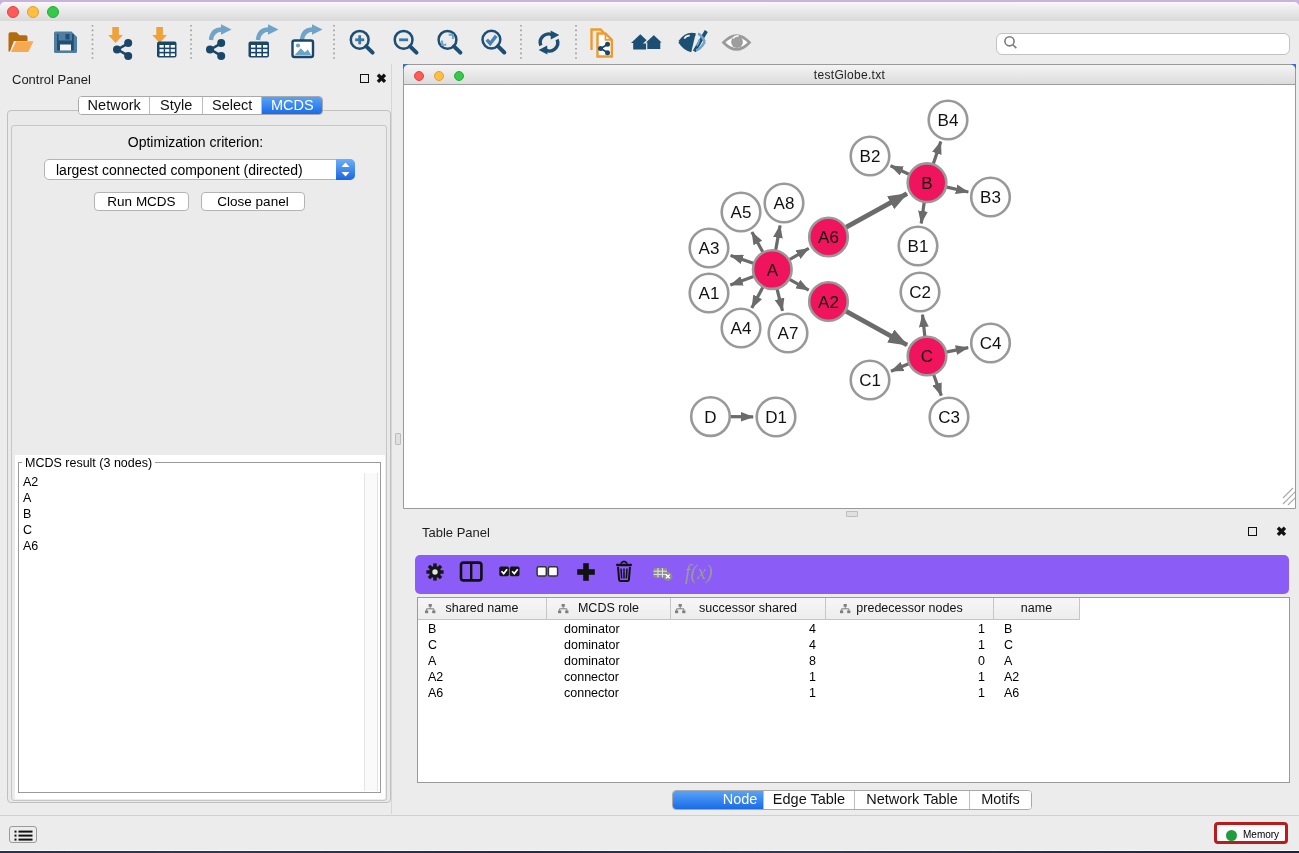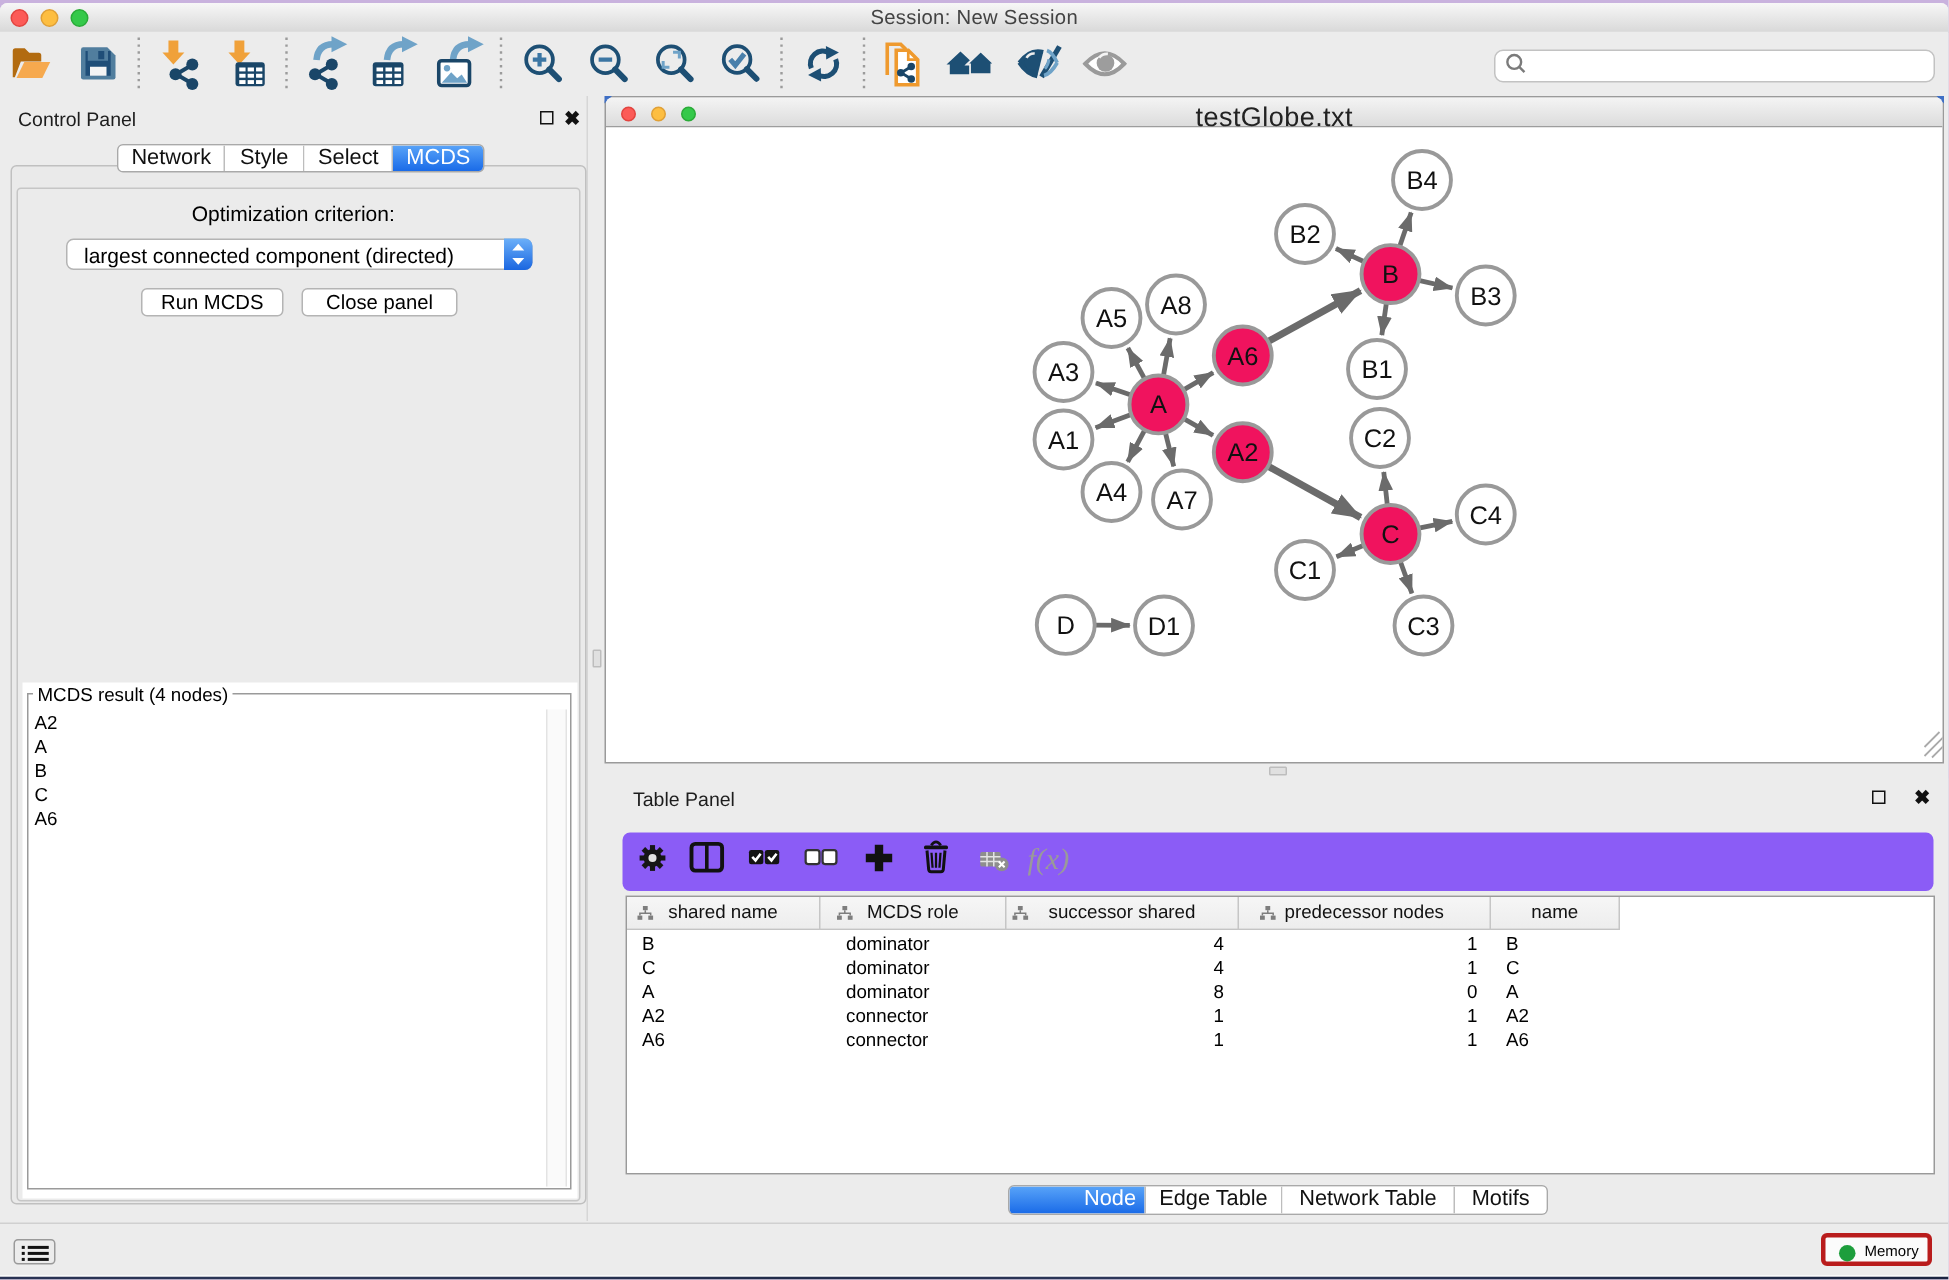--- a/index.html
+++ b/index.html
@@ -48,21 +48,21 @@
   font-size:12.5px; color:#000; }
 #mlist { position:absolute; left:1px; top:11px; font-size:12.5px; color:#000; line-height:16px; padding-left:3px;}
 #mscroll { position:absolute; right:2px; top:10px; width:14px; height:318px;
   background:#fafafa; border-left:1px solid #e3e3e3; border-right:1px solid #e3e3e3; }
 
 #netwin { position:absolute; left:403px; top:62px; width:893px; height:445px;
   border:1px solid #9a9a9a; border-radius:4px 4px 0 0; background:#fff; }
 #nettitle { position:absolute; left:0; top:0; width:100%; height:20px;
   background:linear-gradient(#f4f4f4,#dcdcdc); border-bottom:1px solid #9d9d9d;
   border-radius:4px 4px 0 0; }
-#nettitle .txt { position:absolute; width:100%; text-align:center; top:2.5px; font-size:18px; letter-spacing:0.3px; color:#222; }
+#nettitle .txt { position:absolute; width:100%; text-align:center; top:2.5px; font-size:12px; letter-spacing:0.3px; color:#222; }
 #graph { position:absolute; left:0; top:21px; }
 
 #tpanel { position:absolute; left:403px; top:517px; width:896px; height:295px; background:#ececec; }
 #ttoolbar { position:absolute; left:12px; top:36px; width:874px; height:39px;
   background:#8b5cf6; border-radius:5px;text-align:right; }
 #ttable { position:absolute; left:14px; top:78px; width:873px; height:186px;
   background:#fff; border:1px solid #9a9a9a; }
 #thead { position:absolute; left:0; top:0; height:22px; background:linear-gradient(#f6f6f6,#ededed);
   border-bottom:1px solid #c4c4c4; }
 .hcell { position:absolute; top:0; height:22px; border-right:1px solid #c6c6c6;
@@ -85,21 +85,20 @@
   background:linear-gradient(90deg,#283253 0%,#2d3758 18%,#222c4a 40%,#303a5e 62%,#242e4e 82%,#1a2440 100%); }
 svg text { font-family:"Liberation Sans", sans-serif; }
 </style>
 </head>
 <body>
 <div id="win">
   <div id="titlebar">
     <div class="tl" style="left:7px;background:#fc5b57;border:1px solid #e2443f;"></div>
     <div class="tl" style="left:27px;background:#fdbe41;border:1px solid #e0a036;"></div>
     <div class="tl" style="left:47px;background:#35c94a;border:1px solid #2aab38;"></div>
-    <div id="title">Session: New Session</div>
   </div>
   <div id="toolbar">
     <div id="searchbox"></div>
     <svg width="1299" height="43" viewBox="0 0 1299 43" style="position:absolute;left:0;top:-1px;">
 
       <g stroke="#9b9b9b" stroke-width="1.6" stroke-dasharray="1.6,3">
         <line x1="92.5" y1="5" x2="92.5" y2="39"></line>
         <line x1="191" y1="5" x2="191" y2="39"></line>
         <line x1="334" y1="5" x2="334" y2="39"></line>
         <line x1="521" y1="5" x2="521" y2="39"></line>
@@ -262,21 +261,21 @@
           <svg width="19" height="21" style="position:absolute;left:0;top:0;">
             <path d="M5.5,8 l4,-4.5 4,4.5 z" fill="#fff"></path>
             <path d="M5.5,13 l4,4.5 4,-4.5 z" fill="#fff"></path>
           </svg>
         </div>
     </div>
     <div class="btn" style="left:94px;top:128px;width:95px;">Run MCDS</div>
     <div class="btn" style="left:201px;top:128px;width:104px;">Close panel</div>
     <div id="whitepanel">
       <div id="fieldset">
-        <div id="legend">MCDS result (4 nodes)</div>
+        <div id="legend">MCDS result (3 nodes)</div>
         <div id="mlist">A2<br>A<br>B<br>C<br>A6</div>
         <div id="mscroll"></div>
       </div>
     </div>
   </div>
   <div id="netwin">
     <div style="position:absolute;left:-1px;top:-1px;width:0;height:0;border-top:5px solid #3f6fc4;border-right:5px solid transparent;"></div>
     <div style="position:absolute;right:-1px;top:-1px;width:0;height:0;border-top:5px solid #3f6fc4;border-left:5px solid transparent;"></div>
     <div id="nettitle">
       <div class="tl" style="left:9.5px;top:5.5px;width:10.5px;height:10.5px;background:#fc5b57;border:1px solid #e2443f;"></div>

